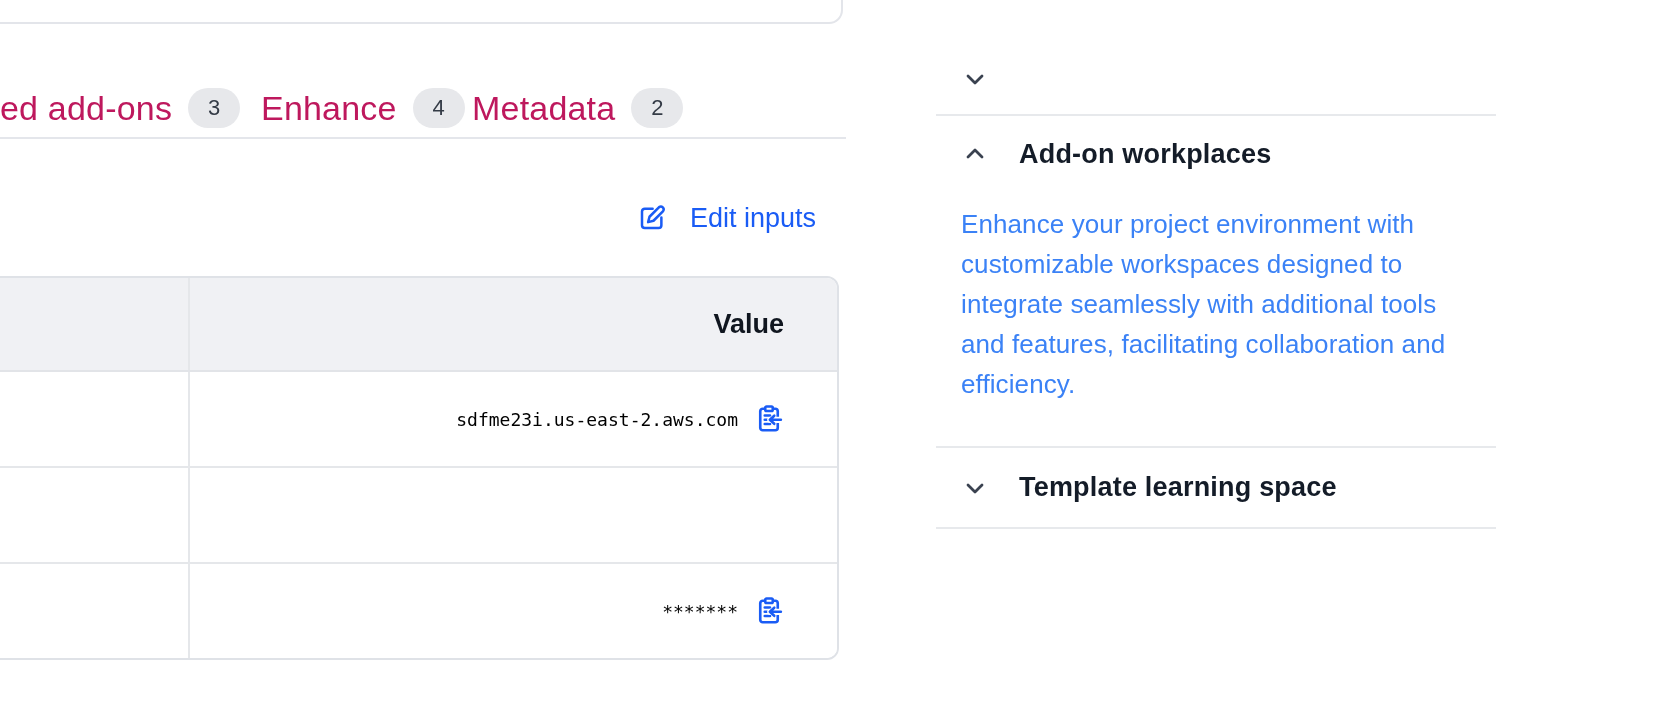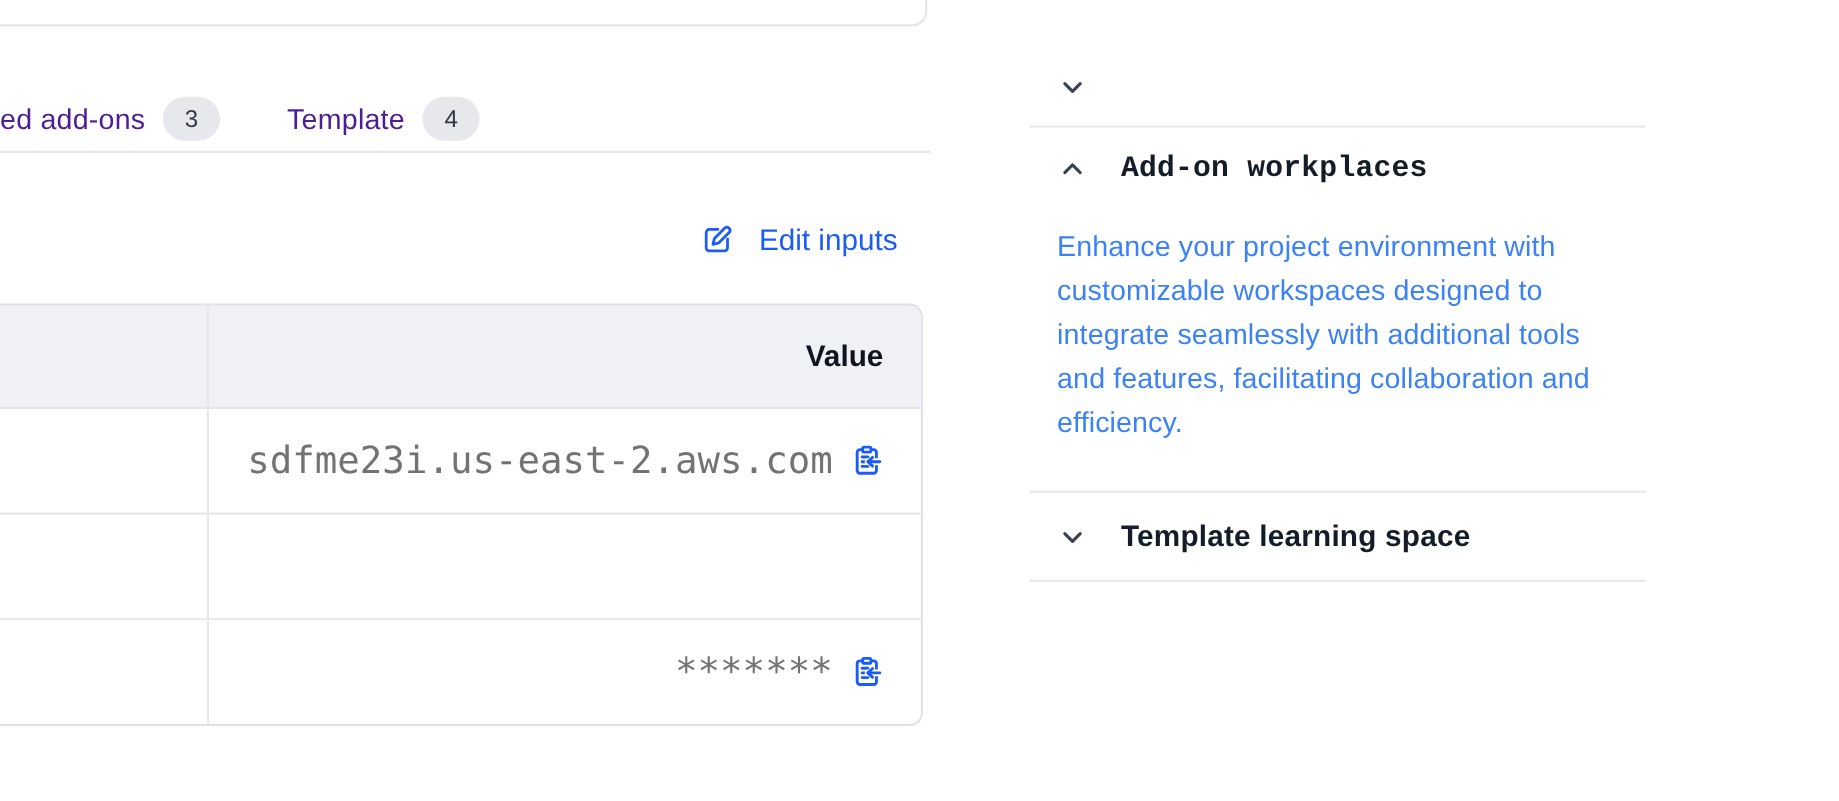--- a/index.html
+++ b/index.html
@@ -16,21 +16,21 @@
   }
   .tabbar{
     position:absolute;left:0;top:79px;width:846px;height:58px;
     border-bottom:2px solid #e4e6eb;
   }
   .tab{
     position:absolute;top:0;height:100%;
     display:flex;align-items:center;gap:16px;cursor:pointer;
   }
   .tab-label{
-    font-size:26px;font-weight:500;color:#4c1d95;letter-spacing:.2px;white-space:nowrap;
+    font-size:34px;font-weight:500;color:#be185d;letter-spacing:.2px;white-space:nowrap;
   }
   .tab-badge{
     background:#e7e8eb;color:#343b46;border-radius:999px;
     min-width:22px;text-align:center;
     padding:9px 15px;font-size:22px;line-height:1;font-weight:500;
   }
   .edit-row{
     position:absolute;left:0;top:196px;width:816px;height:44px;
     display:flex;justify-content:flex-end;align-items:center;
   }
@@ -44,71 +44,75 @@
     overflow:hidden;box-sizing:border-box;
   }
   .t-head{
     display:flex;height:92px;background:#f0f1f4;border-bottom:2px solid #e2e4e8;
   }
   .t-col-key{
     width:228px;flex:0 0 228px;border-right:2px solid #e5e7ea;box-sizing:border-box;
   }
   .t-col-val{
     flex:1;display:flex;align-items:center;justify-content:flex-end;
-    padding-right:34px;gap:16px;box-sizing:border-box;
+    padding-right:53px;gap:16px;box-sizing:border-box;
   }
   .t-head .t-col-val{
     font-size:27px;font-weight:700;color:#10161f;
   }
   .t-row{
     display:flex;height:94px;border-bottom:2px solid #e5e7ea;background:#fff;
   }
   .t-row:last-child{border-bottom:none;}
   .mono-val{
     font-family:"DejaVu Sans Mono", monospace;
-    font-size:34px;color:#737373;white-space:nowrap;cursor:pointer;
+    font-size:18px;color:#000000;white-space:nowrap;cursor:pointer;
   }
   .copy-btn{display:flex;align-items:center;cursor:pointer;background:none;border:none;padding:0;}
   
   .resources{
     position:absolute;left:936px;top:0;width:560px;
   }
   .res-title{
     margin:14px 0 0 0;font-size:27px;font-weight:400;color:#7a8290;
   }
   .res-section{border-bottom:2px solid #e7e9ec;}
   .res-head{
     display:flex;align-items:center;gap:30px;padding-left:25px;cursor:pointer;
   }
   .res-head-title{
     font-size:27px;font-weight:700;color:#141c28;letter-spacing:.2px;white-space:nowrap;
   }
   .sec-1 .res-head{height:70px;margin-top:44px;}
-  .sec-2 .res-head{height:76px;font-family:Liberation Mono, monospace;}
+  .sec-2 .res-head{height:76px;}
   .sec-3 .res-head{height:79px;}
   .res-desc{
     margin:12px 0 16px 0;padding:0 0 26px 25px;width:505px;
     font-size:26px;line-height:40px;color:#3b82f6;letter-spacing:.1px;
   }
   .chev{flex:0 0 28px;width:28px;height:28px;}
   .icon-30{width:30px;height:30px;display:block;}
 </style>
 </head>
 <body>
 
 <div class="top-card"></div>
 
 <nav class="tabbar">
   <div class="tab" style="left:0px">
     <span class="tab-label">ed add-ons</span>
     <span class="tab-badge">3</span>
   </div>
   <div class="tab" style="left:261px">
-    <span class="tab-label">Template</span>
+    <span class="tab-label">Enhance</span>
     <span class="tab-badge">4</span>
+  </div>
+  <div class="tab" style="left:472px">
+    <span class="tab-label">Metadata</span>
+    <span class="tab-badge">2</span>
   </div>
 </nav>
 
 <div class="edit-row">
   <a class="edit-link">
     <svg class="icon-30" viewBox="0 0 24 24" fill="none" stroke="#1a5cf5" stroke-width="2" stroke-linecap="round" stroke-linejoin="round">
       <path d="M12.5 4.5 H6.2 A2.2 2.2 0 0 0 4 6.7 V17.8 A2.2 2.2 0 0 0 6.2 20 H17.3 A2.2 2.2 0 0 0 19.5 17.8 V11.5"></path>
       <path d="M17.7 3.3 a2.3 2.3 0 0 1 3.2 3.2 L13.2 14.2 l-4.3 1.1 1.1-4.3 Z"></path>
     </svg>
     <span>Edit inputs</span>

